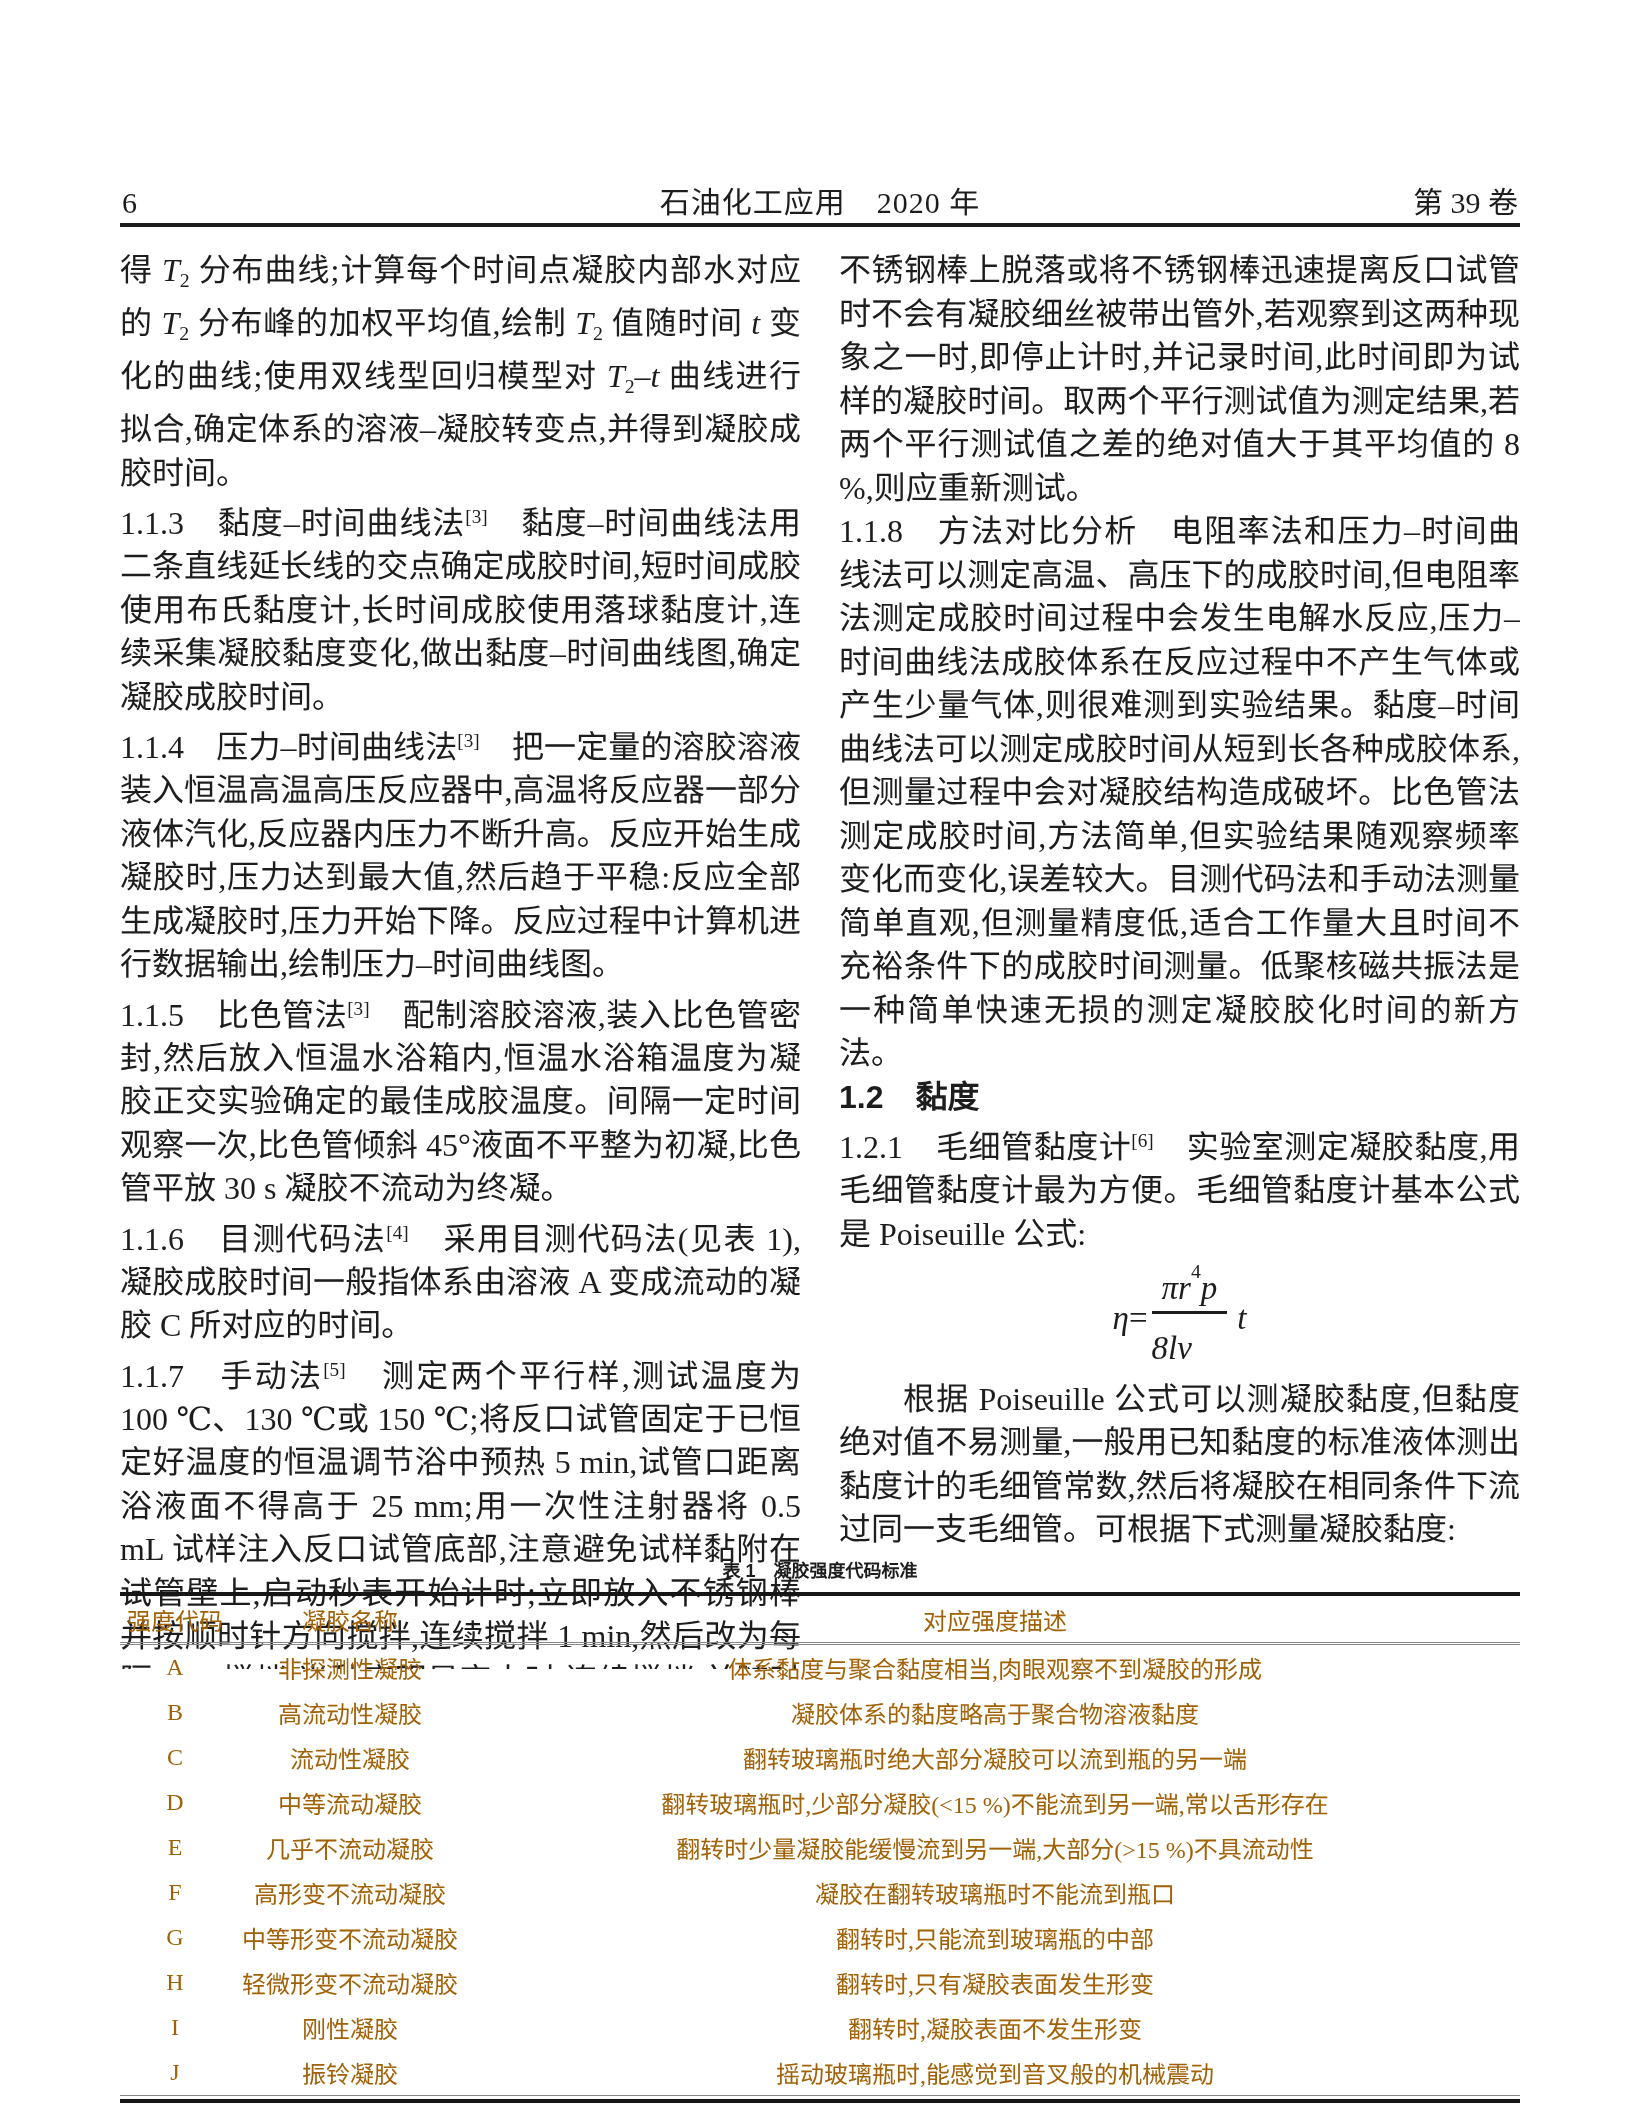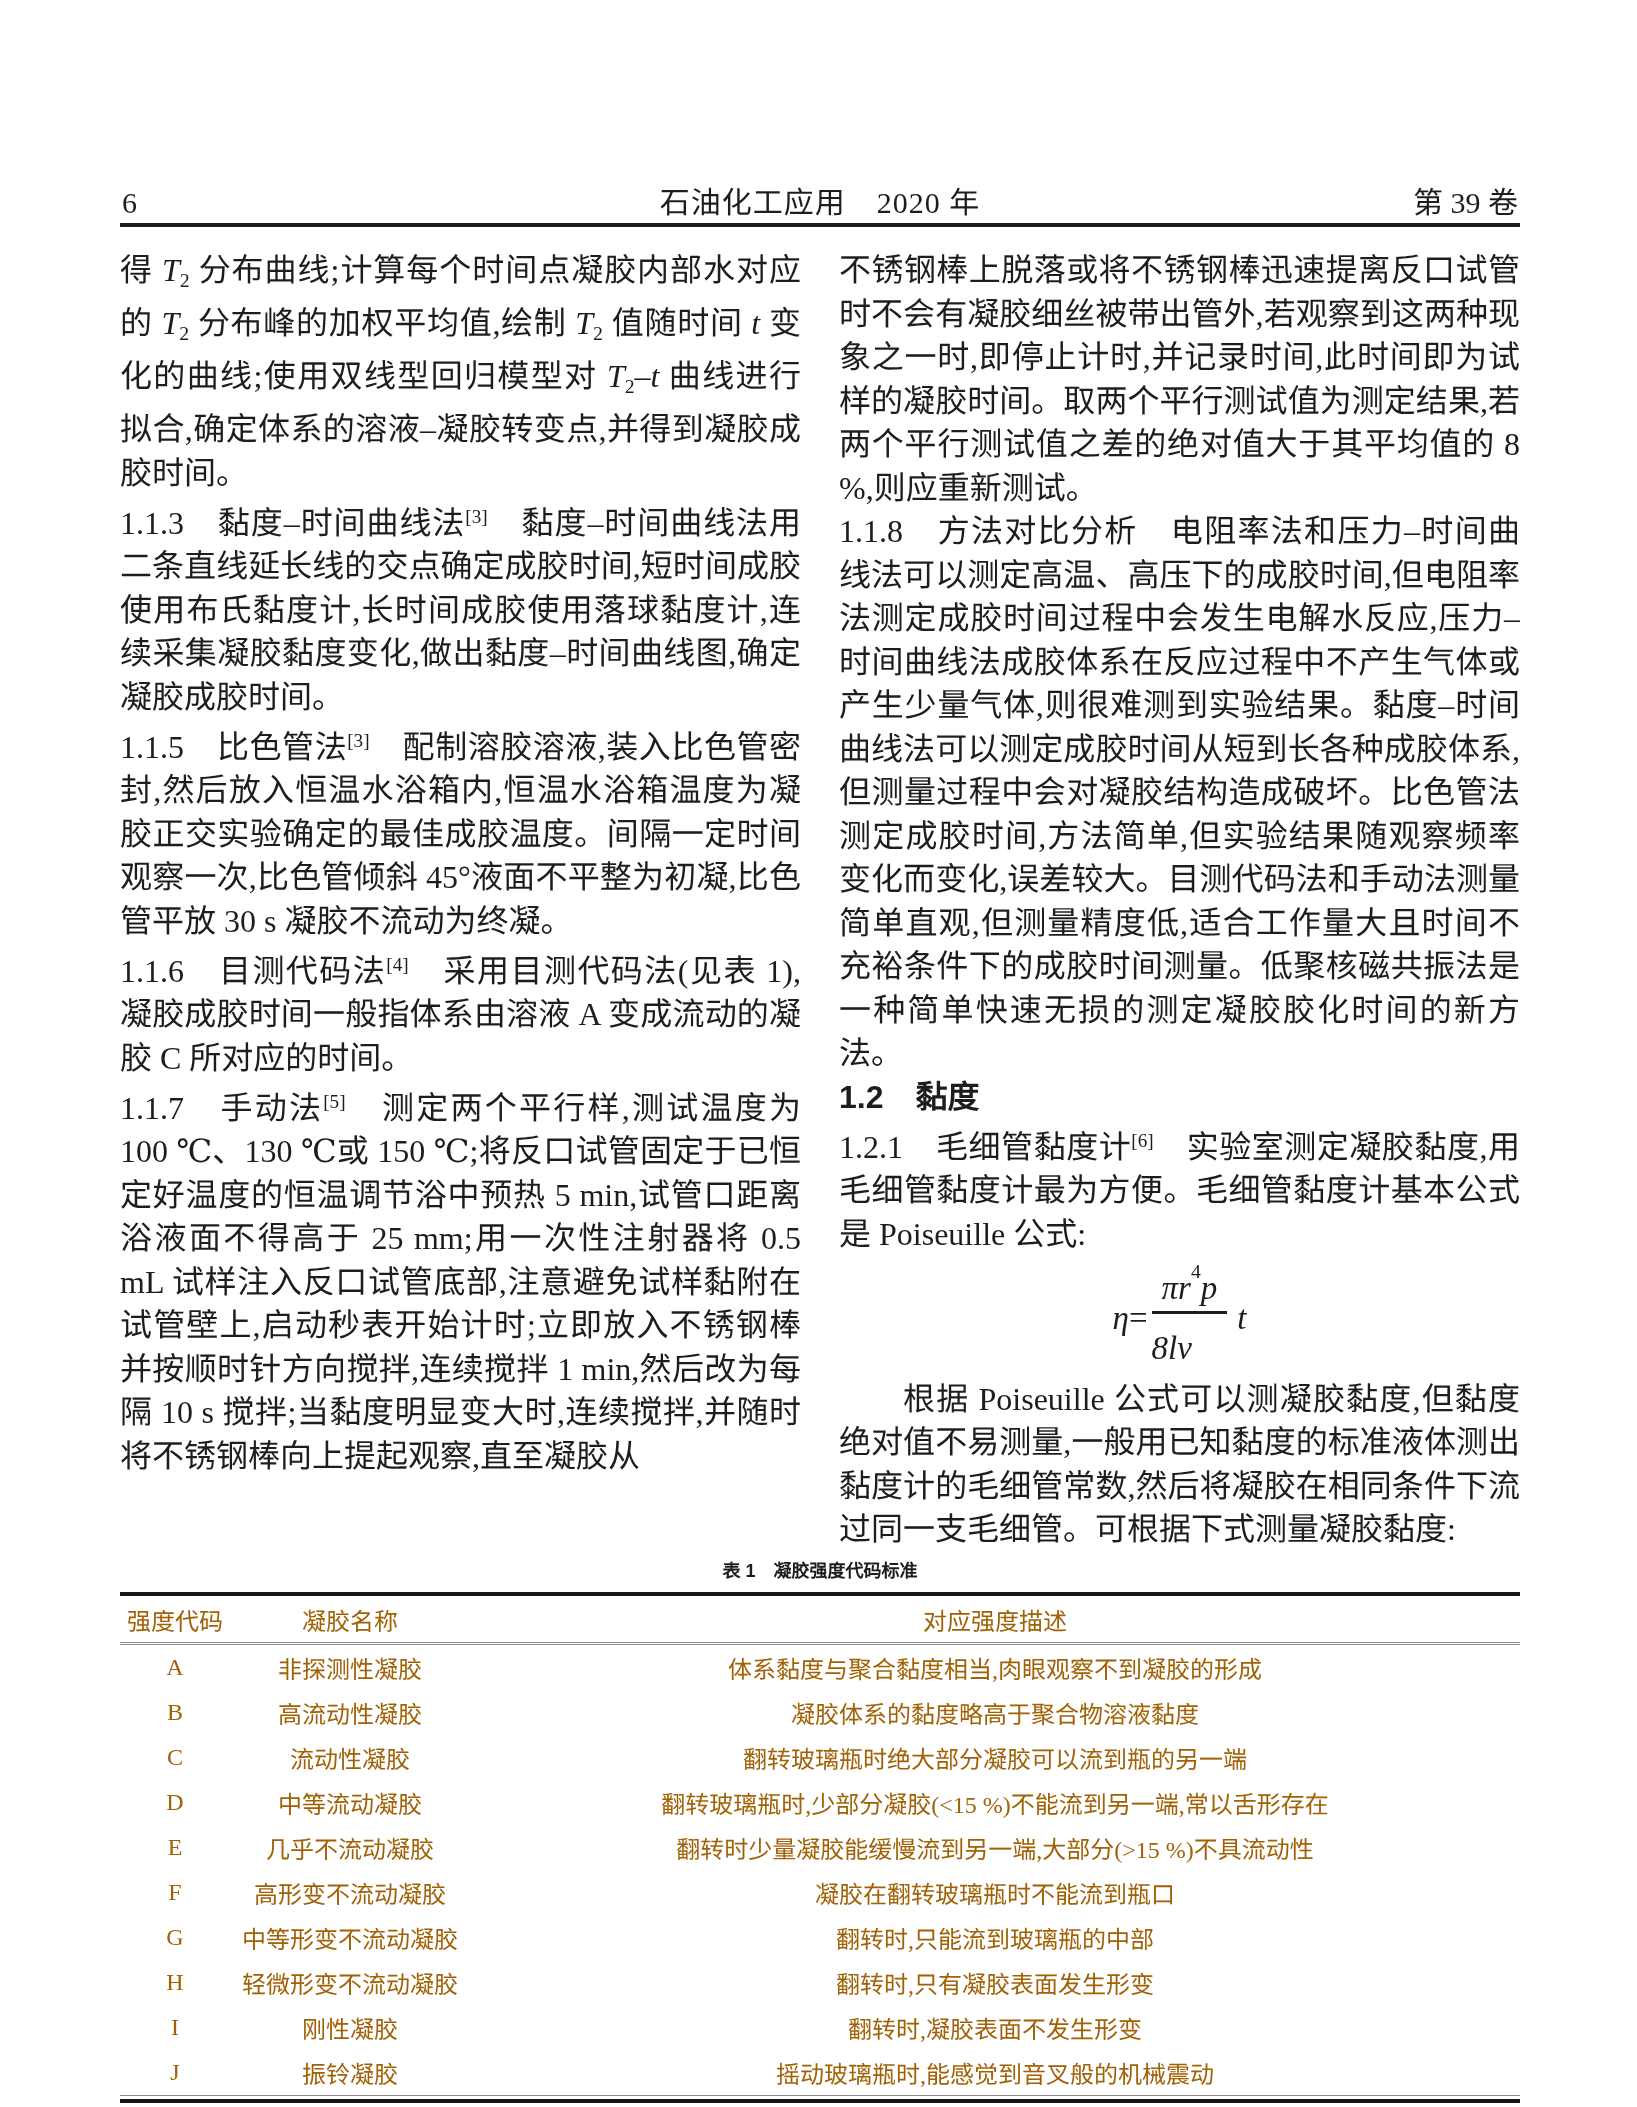--- a/index.html
+++ b/index.html
@@ -55,20 +55,21 @@
     <span class="hc">石油化工应用　2020 年</span>
     <span class="hr">第 39 卷</span>
   </div>
   <div class="header-rule"></div>
 
   <div class="columns">
 
     <div class="col">
       <p><span>得 </span><span class="s-i">T</span><span class="s-sub">2</span><span> 分布曲线;计算每个时间点凝胶内部水对应的 </span><span class="s-i">T</span><span class="s-sub">2</span><span> 分布峰的加权平均值,绘制 </span><span class="s-i">T</span><span class="s-sub">2</span><span> 值随时间 </span><span class="s-i">t</span><span> 变化的曲线;使用双线型回归模型对 </span><span class="s-i">T</span><span class="s-sub">2</span><span>–</span><span class="s-i">t</span><span> 曲线进行拟合,确定体系的溶液–凝胶转变点,并得到凝胶成胶时间。</span></p>
       <p><span>1.1.3　黏度–时间曲线法</span><span class="s-sup">[3]</span><span>　黏度–时间曲线法用二条直线延长线的交点确定成胶时间,短时间成胶使用布氏黏度计,长时间成胶使用落球黏度计,连续采集凝胶黏度变化,做出黏度–时间曲线图,确定凝胶成胶时间。</span></p>
+      <p><span>1.1.4　压力–时间曲线法</span><span class="s-sup">[3]</span><span>　把一定量的溶胶溶液装入恒温高温高压反应器中,高温将反应器一部分液体汽化,反应器内压力不断升高。反应开始生成凝胶时,压力达到最大值,然后趋于平稳:反应全部生成凝胶时,压力开始下降。反应过程中计算机进行数据输出,绘制压力–时间曲线图。</span></p>
       <p><span>1.1.5　比色管法</span><span class="s-sup">[3]</span><span>　配制溶胶溶液,装入比色管密封,然后放入恒温水浴箱内,恒温水浴箱温度为凝胶正交实验确定的最佳成胶温度。间隔一定时间观察一次,比色管倾斜 45°液面不平整为初凝,比色管平放 30 s 凝胶不流动为终凝。</span></p>
       <p><span>1.1.6　目测代码法</span><span class="s-sup">[4]</span><span>　采用目测代码法(见表 1),凝胶成胶时间一般指体系由溶液 A 变成流动的凝胶 C 所对应的时间。</span></p>
       <p><span>1.1.7　手动法</span><span class="s-sup">[5]</span><span>　测定两个平行样,测试温度为 100 ℃、130 ℃或 150 ℃;将反口试管固定于已恒定好温度的恒温调节浴中预热 5 min,试管口距离浴液面不得高于 25 mm;用一次性注射器将 0.5 mL 试样注入反口试管底部,注意避免试样黏附在试管壁上,启动秒表开始计时;立即放入不锈钢棒并按顺时针方向搅拌,连续搅拌 1 min,然后改为每隔 10 s 搅拌;当黏度明显变大时,连续搅拌,并随时将不锈钢棒向上提起观察,直至凝胶从</span></p>
     </div>
 
     <div class="col">
       <p><span>不锈钢棒上脱落或将不锈钢棒迅速提离反口试管时不会有凝胶细丝被带出管外,若观察到这两种现象之一时,即停止计时,并记录时间,此时间即为试样的凝胶时间。取两个平行测试值为测定结果,若两个平行测试值之差的绝对值大于其平均值的 8 %,则应重新测试。</span></p>
       <p><span>1.1.8　方法对比分析　电阻率法和压力–时间曲线法可以测定高温、高压下的成胶时间,但电阻率法测定成胶时间过程中会发生电解水反应,压力–时间曲线法成胶体系在反应过程中不产生气体或产生少量气体,则很难测到实验结果。黏度–时间曲线法可以测定成胶时间从短到长各种成胶体系,但测量过程中会对凝胶结构造成破坏。比色管法测定成胶时间,方法简单,但实验结果随观察频率变化而变化,误差较大。目测代码法和手动法测量简单直观,但测量精度低,适合工作量大且时间不充裕条件下的成胶时间测量。低聚核磁共振法是一种简单快速无损的测定凝胶胶化时间的新方法。</span></p>
       <p class="sec-h">1.2　黏度</p>
       <p><span>1.2.1　毛细管黏度计</span><span class="s-sup">[6]</span><span>　实验室测定凝胶黏度,用毛细管黏度计最为方便。毛细管黏度计基本公式是 Poiseuille 公式:</span></p>

